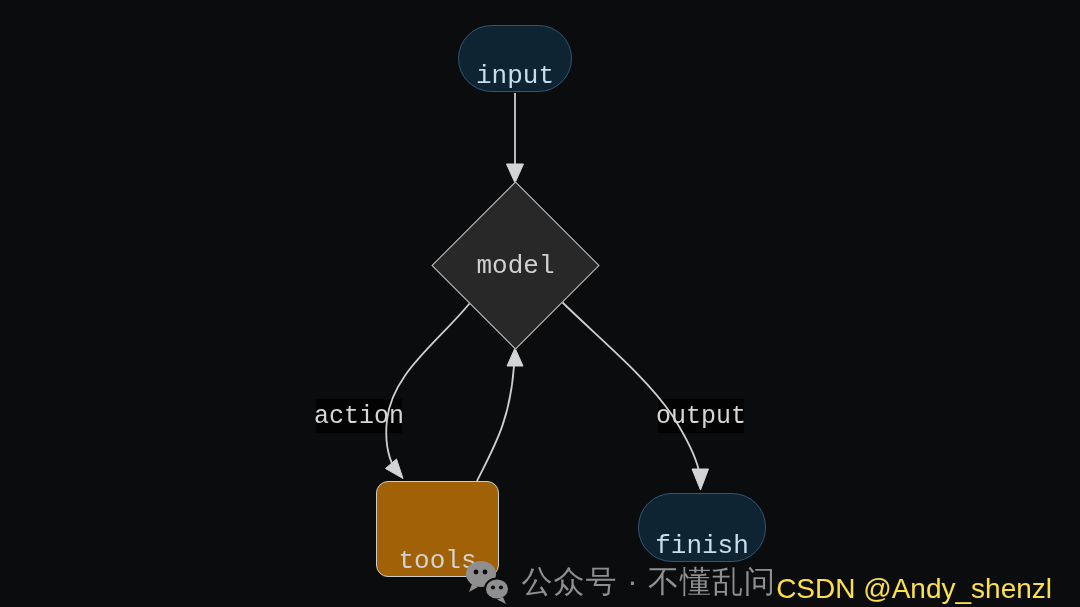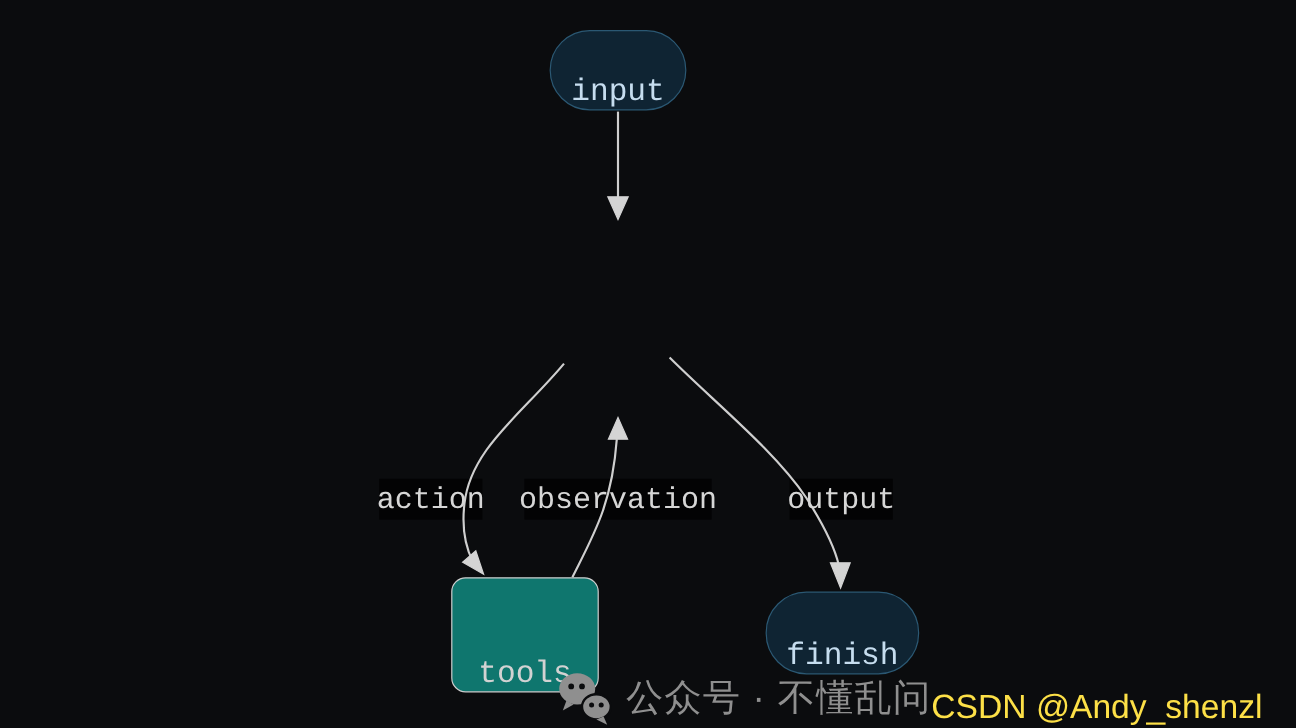--- a/index.html
+++ b/index.html
@@ -18,21 +18,21 @@
   .pill {
     background: #0f2433;
     border: 1.5px solid #2b5873;
     border-radius: 34px;
     color: #c6ddef;
     font-size: 26px;
   }
   .node-input { left: 458px; top: 25px; width: 114px; height: 67px; }
   .node-output { left: 638px; top: 493px; width: 128px; height: 69px; }
   .rect-node {
-    background: #0f766e;
+    background: #a16207;
     border: 1.5px solid #cdcdcd;
     border-radius: 12px;
     color: #d2d2d2;
     font-size: 26px;
   }
   .node-tools { left: 376px; top: 481px; width: 123px; height: 96px; }
   .diamond-wrap { position: absolute; left: 456px; top: 206px; width: 119px; height: 119px; z-index: 2; }
   .diamond-shape {
     position: absolute; left: 0; top: 0; width: 119px; height: 119px;
     background: #282828;
@@ -97,31 +97,32 @@
 
     <g>
       <path class="edge-path" d="M558,298 C595,335 645,375 672,415 C688,440 696,458 699,471"></path>
       <polygon class="arrow-head" points="692,469 708.5,469 700.5,490"></polygon>
     </g>
   </svg>
 
   <div class="edge-label label-action">
     <span>action</span>
   </div>
-  <div class="edge-label label-observation">
-    <span>observation</span>
-  </div>
   <div class="edge-label label-finish">
     <span>output</span>
   </div>
 
   <div class="node pill node-input">
     <span>input</span>
   </div>
 
+  <div class="diamond-wrap">
+    <div class="diamond-shape"></div>
+    <div class="diamond-label">model</div>
+  </div>
 
   <div class="node rect-node node-tools">
     <span>tools</span>
   </div>
 
   <div class="node pill node-output">
     <span>finish</span>
   </div>
 
   <div class="watermark">

